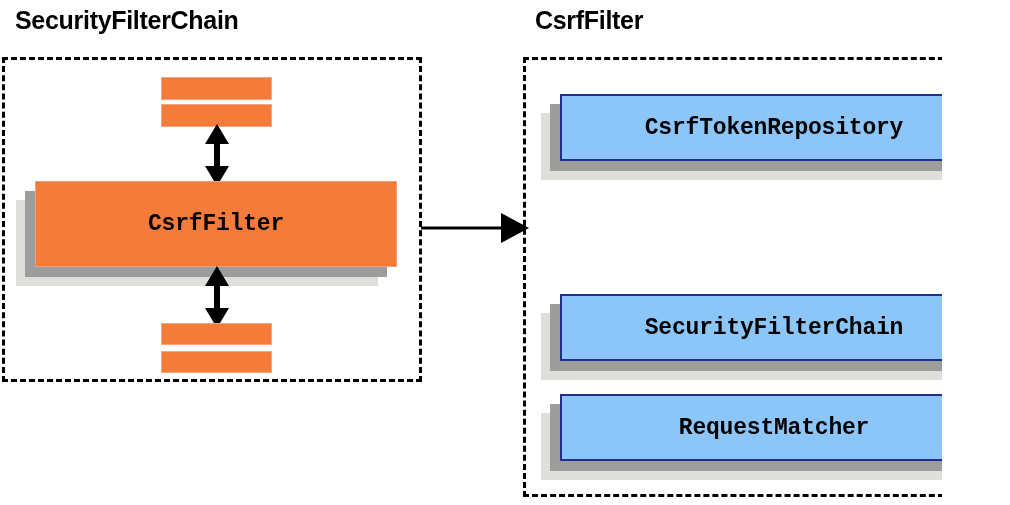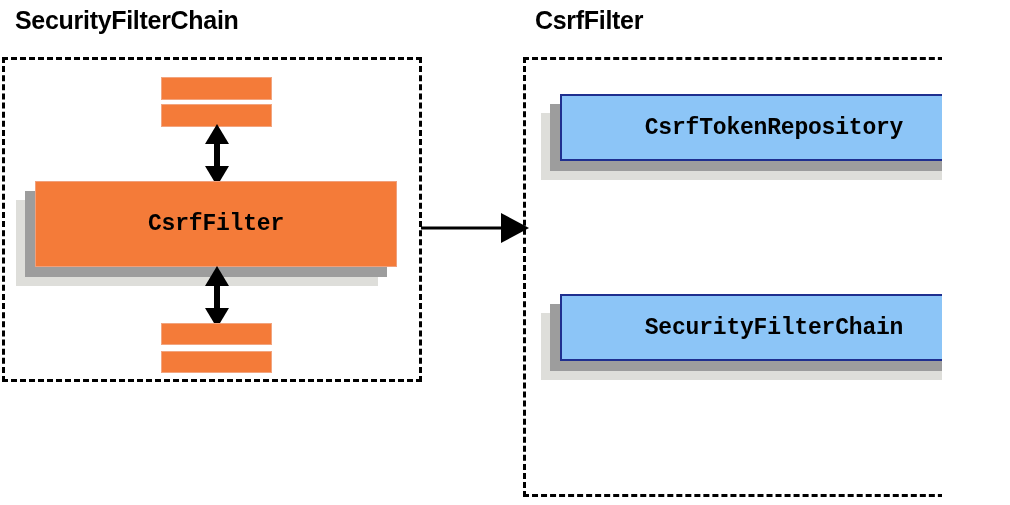--- a/index.html
+++ b/index.html
@@ -164,14 +164,21 @@
 
 
   <div class="block-wrap blue-block" id="block-accessdeniedhandler">
     <div class="shadow-light"></div>
     <div class="shadow-dark"></div>
     <div class="block-face face-blue">
       <span class="block-label">SecurityFilterChain</span>
     </div>
   </div>
 
+  <div class="block-wrap blue-block" id="block-requestmatcher">
+    <div class="shadow-light"></div>
+    <div class="shadow-dark"></div>
+    <div class="block-face face-blue">
+      <span class="block-label">RequestMatcher</span>
+    </div>
+  </div>
 
 </div>
 
 </body></html>

